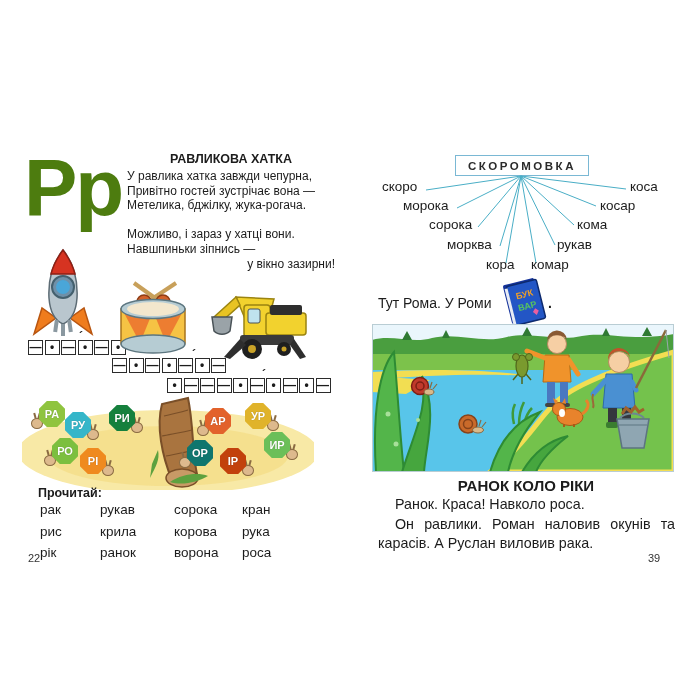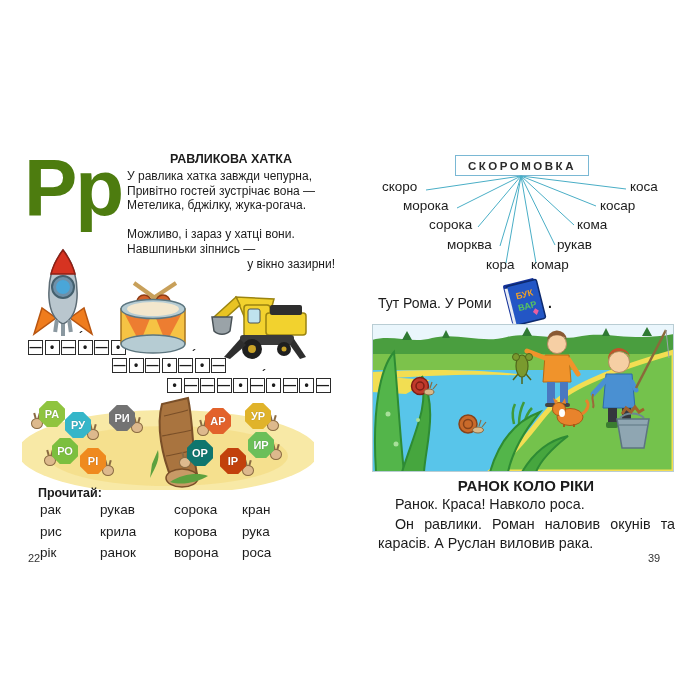--- a/index.html
+++ b/index.html
@@ -174,21 +174,21 @@
       </span>
   </div>
   <div class="snail" style="left:43px;top:26px;">
     <span class="head r"></span>
     <span class="shell" style="background-color: rgb(53, 182, 201);">
         <i style="font-style:normal">РУ</i>
       </span>
   </div>
   <div class="snail" style="left:87px;top:19px;">
     <span class="head r"></span>
-    <span class="shell" style="background-color: #737373;">
+    <span class="shell" style="background-color: #15803d;">
         <i style="font-style:normal">РИ</i>
       </span>
   </div>
   <div class="snail" style="left:30px;top:52px;">
     <span class="head l"></span>
     <span class="shell" style="background-color: rgb(124, 191, 63);">
         <i style="font-style:normal">РО</i>
       </span>
   </div>
   <div class="snail" style="left:58px;top:62px;">
@@ -214,21 +214,21 @@
     <span class="shell" style="background-color: #0f766e;">
         <i style="font-style:normal">ОР</i>
       </span>
   </div>
   <div class="snail" style="left:198px;top:62px;">
     <span class="head r"></span>
     <span class="shell" style="background-color: #c2410c;">
         <i style="font-style:normal">ІР</i>
       </span>
   </div>
-  <div class="snail" style="left:226px;top:46px;">
+  <div class="snail" style="left:242px;top:46px;">
     <span class="head r"></span>
     <span class="shell" style="background-color: rgb(107, 191, 89);">
         <i style="font-style:normal">ИР</i>
       </span>
   </div>
 </div>
 
 <div class="abs read-label">Прочитай:</div>
 
 <div class="abs word-grid">

